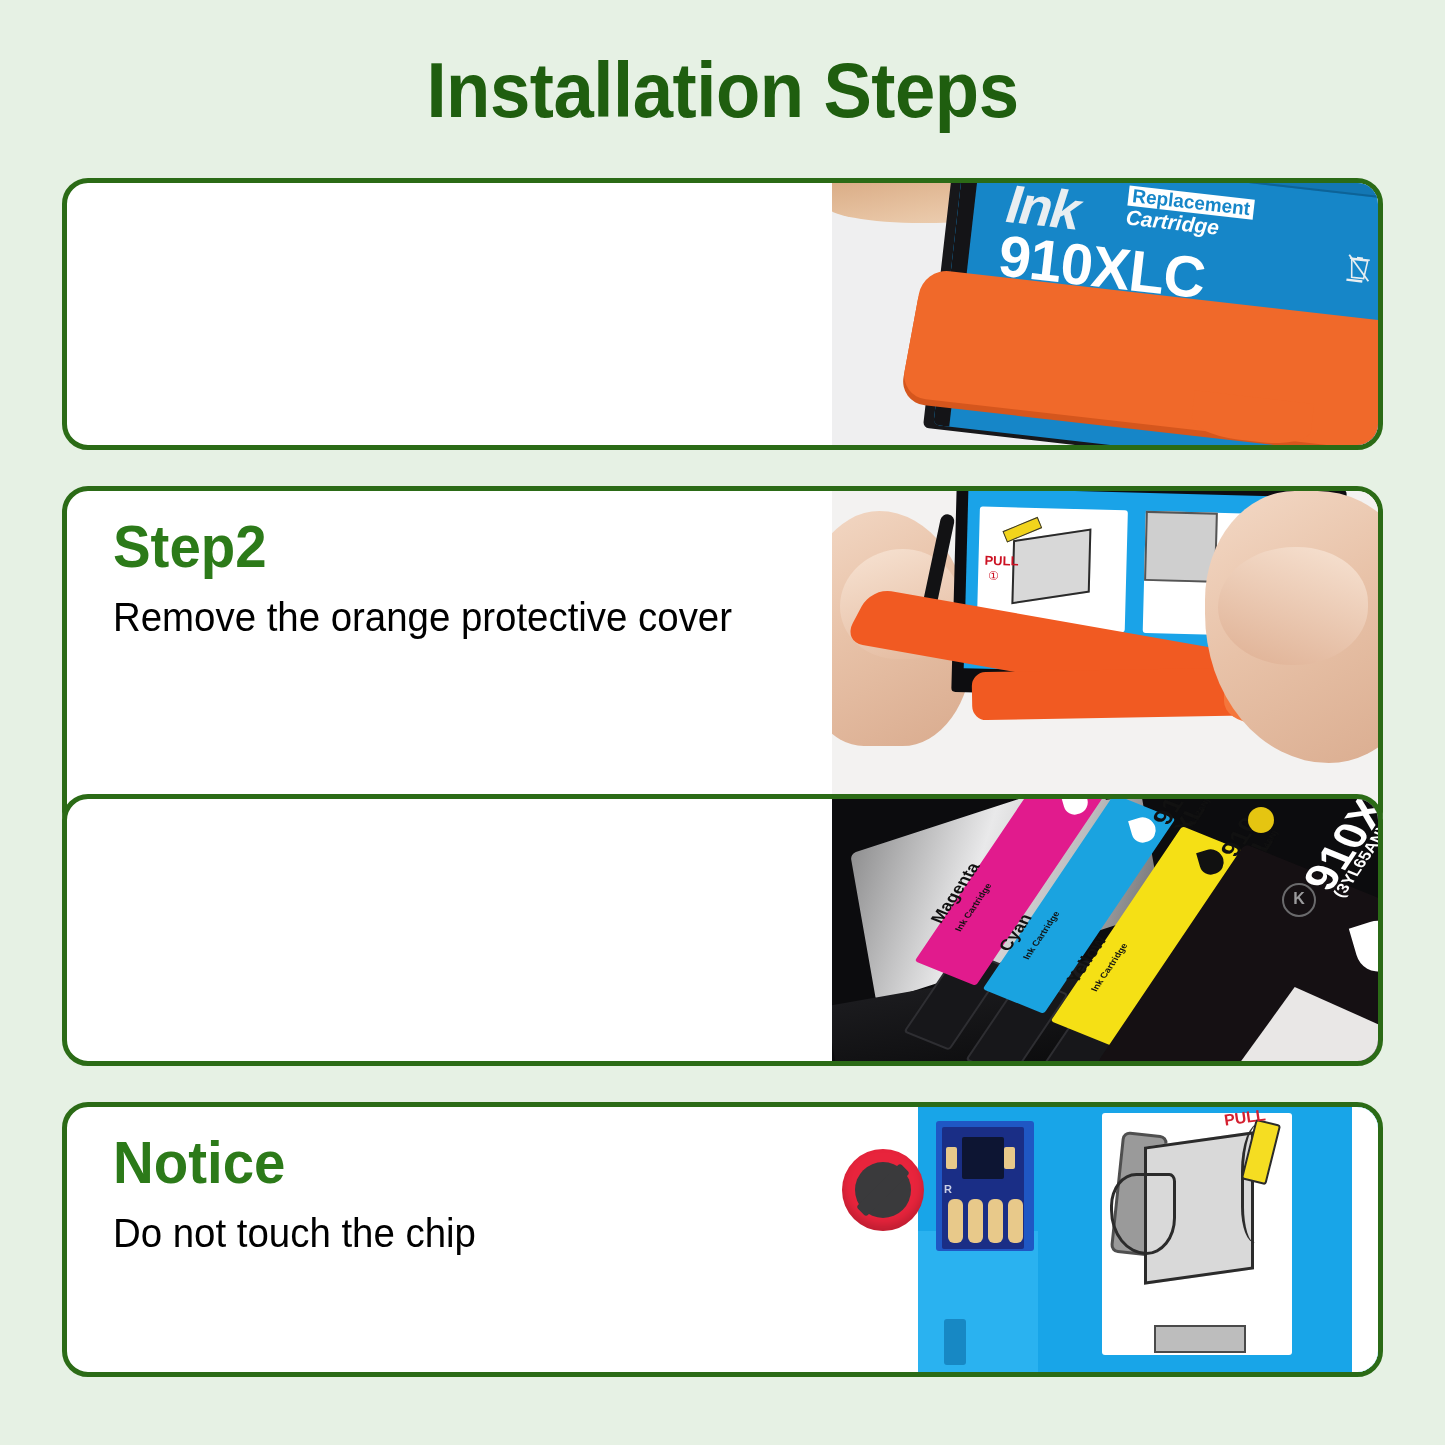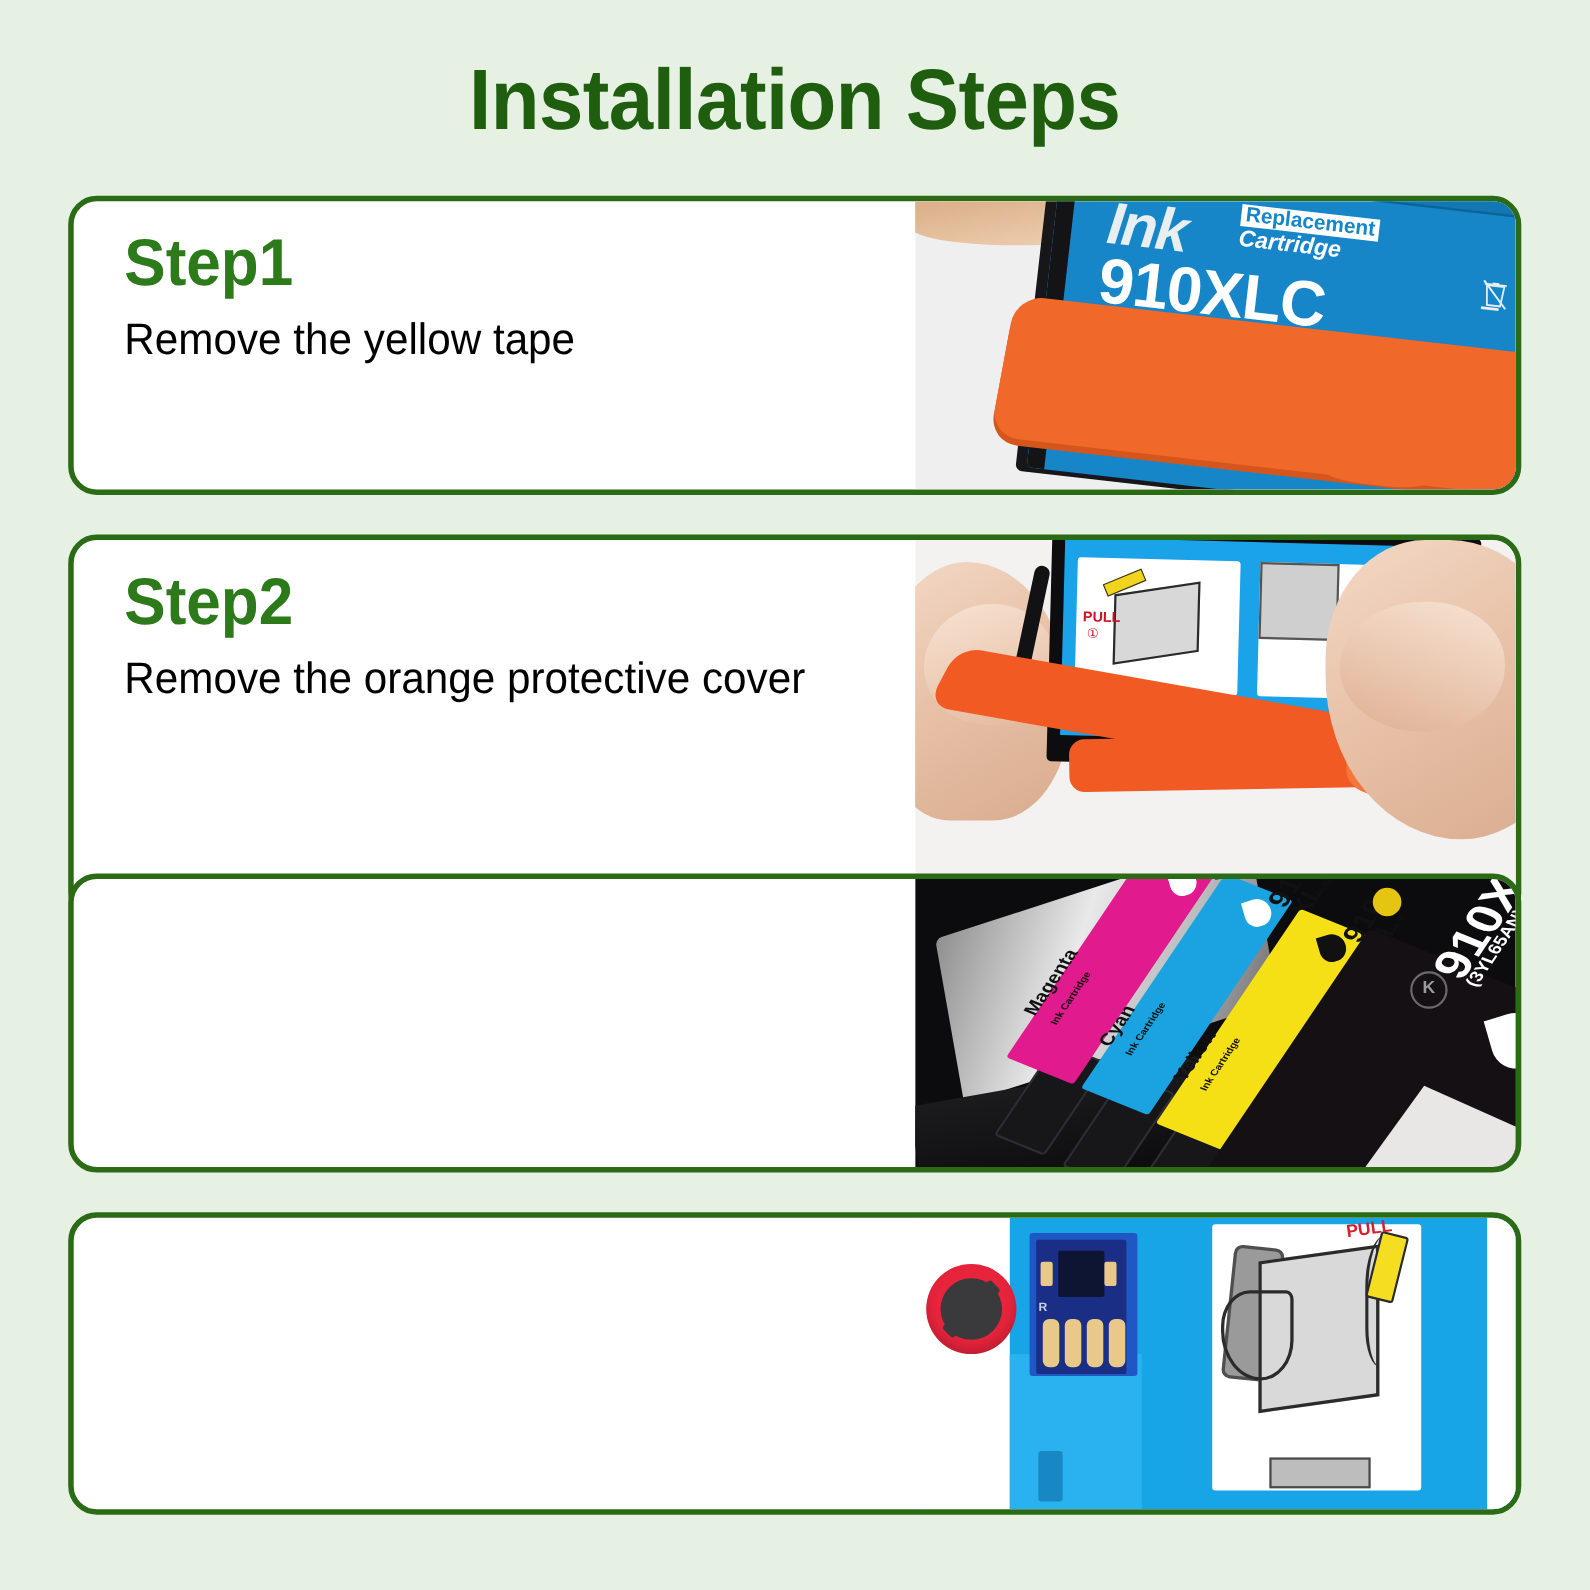--- a/index.html
+++ b/index.html
@@ -550,24 +550,20 @@
   }
 </style>
 </head>
 <body>
 
 <div class="page">
 
   <div class="title">Installation Steps</div>
 
   <div class="card" id="card-step1">
-    <div class="card-text">
-      <div class="step-label">Step1</div>
-      <div class="step-desc">Remove the yellow tape</div>
-    </div>
     <div class="card-media">
       <div class="m1-bg"></div>
       <div class="m1-thumb"></div>
       <div class="m1-cart">
         <div class="m1-topface"></div>
         <div class="m1-shadowedge"></div>
 
         <div class="m1-ink">Ink</div>
         <div class="m1-repl">
           <span class="r1">Replacement</span>
@@ -669,20 +665,24 @@
 
         <div class="m3-blackpanel"></div>
       </div>
 
       <div class="m3-yknob"></div>
       <div class="m3-kknob">K</div>
     </div>
   </div>
 
   <div class="card" id="card-notice">
+    <div class="card-text">
+      <div class="step-label">Notice</div>
+      <div class="step-desc">Do not touch the chip</div>
+    </div>
     <div class="card-media">
       <div class="m4-bg"></div>
       <div class="m4-bluebody"></div>
       <div class="m4-bluelight"></div>
       <div class="m4-bluenotch"></div>
 
       <div class="m4-chipcard"></div>
       <div class="m4-chip-pcb"></div>
       <div class="m4-chip-ic"></div>
       <div class="smallpad" id="sp1"></div>

